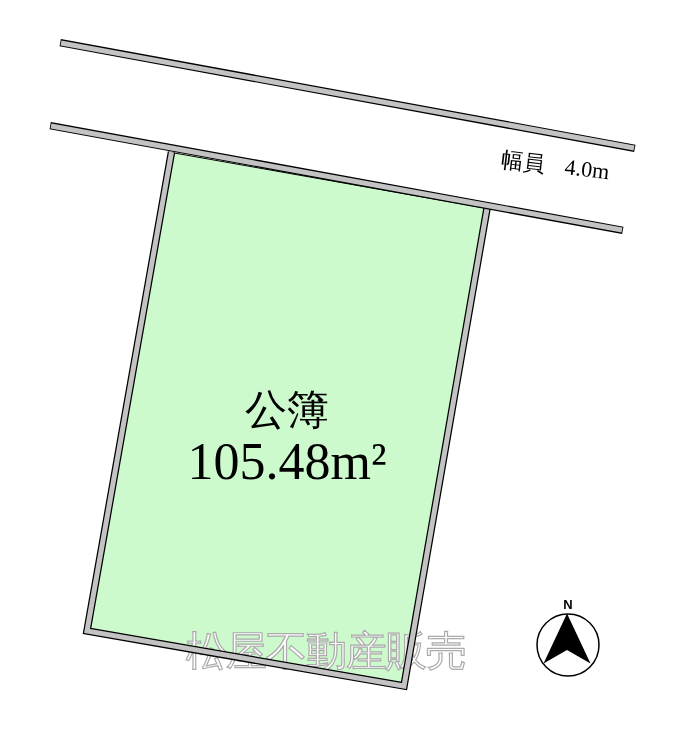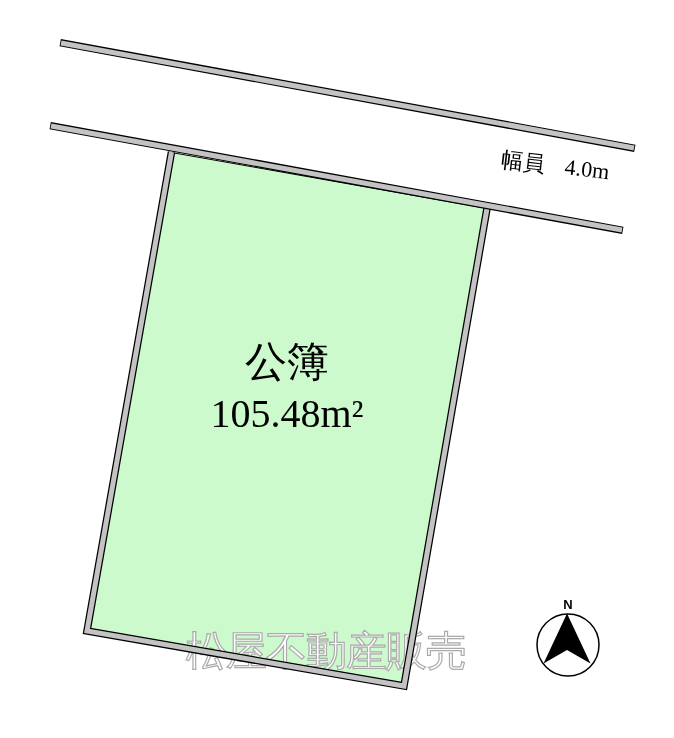--- a/index.html
+++ b/index.html
@@ -30,22 +30,22 @@
   
   .parcel-label {
     position: absolute;
     left: 137px;
     top: 337px;
     width: 300px;
     text-align: center;
     line-height: 51px;
     z-index: 4;
   }
-  .parcel-label .kanji-line { font-size: 42px; }
-  .parcel-label .num-line   { font-size: 40px; }
+  .parcel-label .kanji-line { font-size: 42px; margin-top: 48px; }
+  .parcel-label .num-line   { font-size: 52px; }
 
   
   .road-label {
     position: absolute;
     left: 503px;
     top: 145px;
     font-size: 22px;
     white-space: nowrap;
     transform: rotate(6.5deg);
     transform-origin: 0 0;

